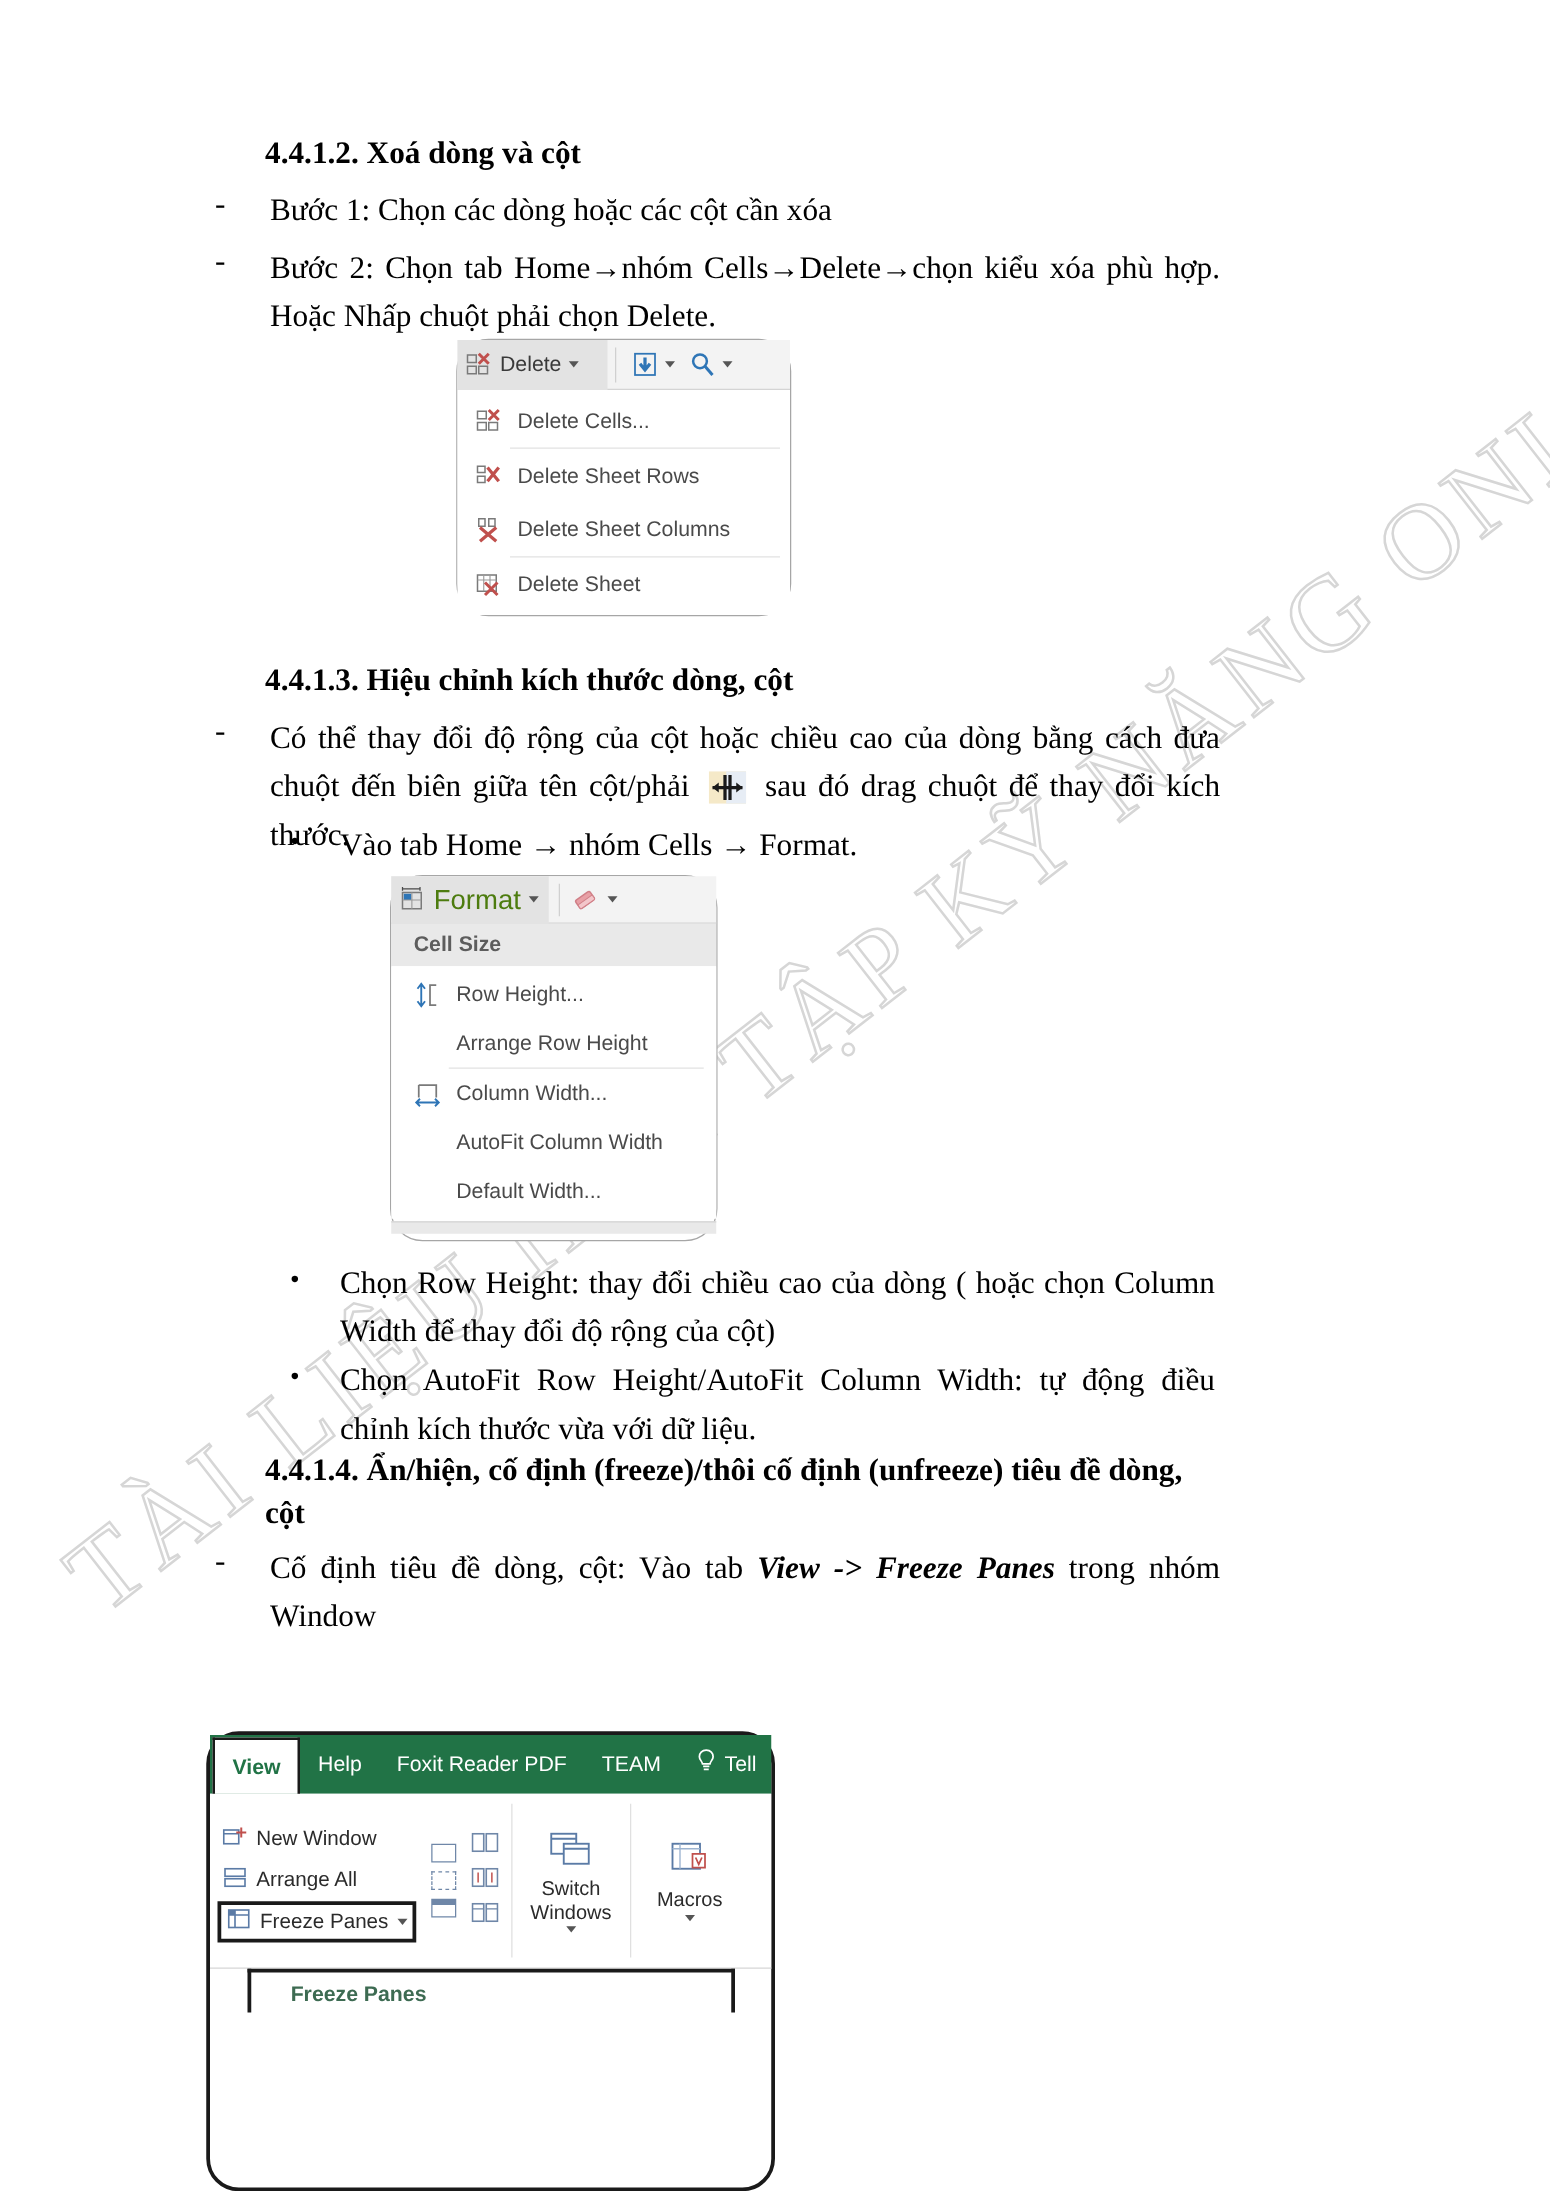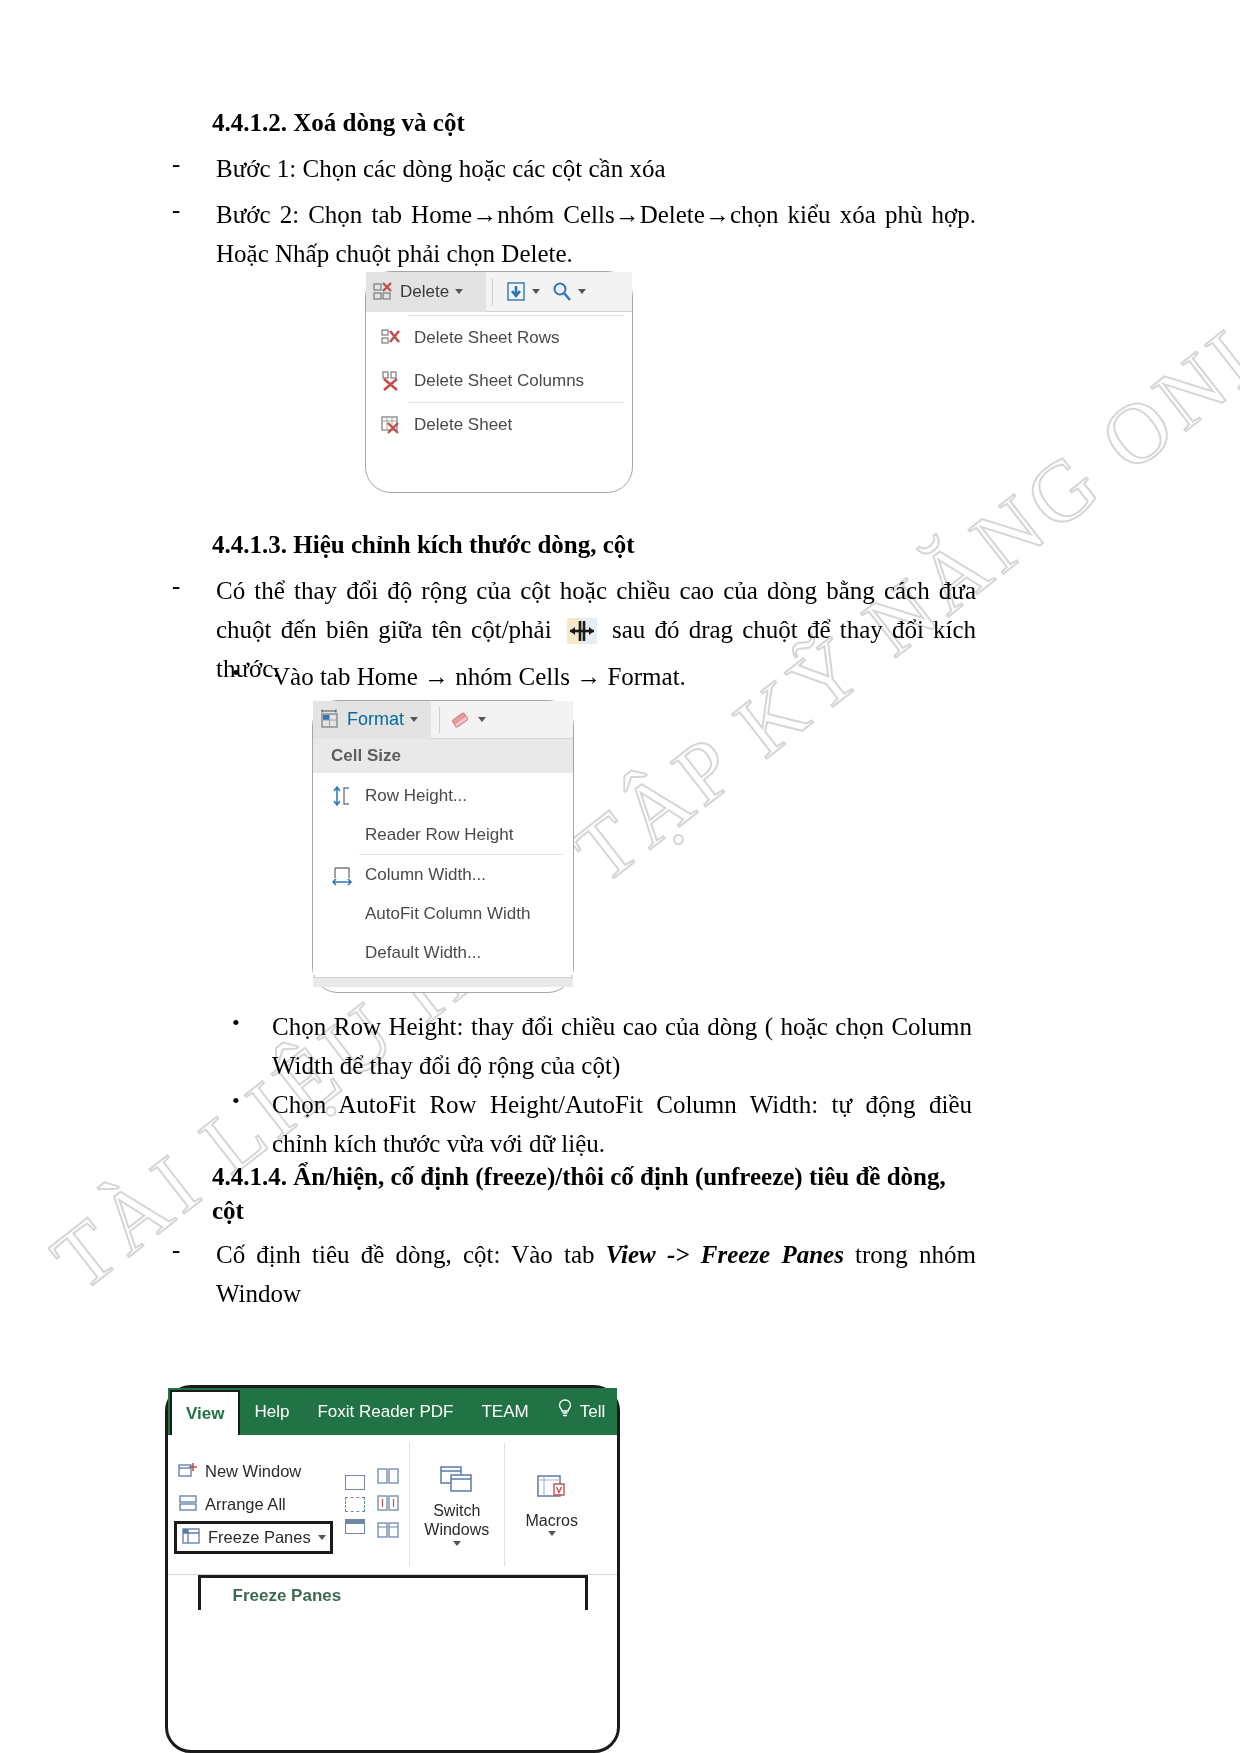--- a/index.html
+++ b/index.html
@@ -116,21 +116,21 @@
   }
   #fig-format .topbar {
     height: 38px; display: flex; align-items: center;
     background: #f3f3f3; border-bottom: 1px solid #d4d4d4;
   }
   #fig-format .btn-format {
     display: flex; align-items: center; gap: 6px;
     height: 38px; padding: 0 8px 0 6px;
     background: #e3e3e3; min-width: 118px;
   }
-  #fig-format .btn-format .lbl { font-size: 18px; color: #0369a1; }
+  #fig-format .btn-format .lbl { font-size: 22px; color: #4d7c0f; }
   #fig-format .sep { width: 1px; height: 26px; background: #d0d0d0; margin: 0 8px; }
   .group-head {
     background: #e9e9e9; height: 34px; display:flex; align-items:center;
     padding-left: 18px; font-size: 17px; color: #5d5d5d; font-weight: 600;
   }
   #fig-format .menu-item { height: 39px; padding-left: 12px; }
   #fig-format .menu-div { margin: 0 10px 0 46px; }
 
   
   #fig-view {
@@ -213,20 +213,31 @@
         <div class="tool">
           <svg width="24" height="24" viewBox="0 0 24 24">
             <circle cx="10" cy="9" r="5.5" fill="none" stroke="#2e75b6" stroke-width="2"></circle>
             <path d="M14 13 L20 20" stroke="#2e75b6" stroke-width="2.4"></path>
           </svg>
           <span class="caret"></span>
         </div>
       </div>
 
       <div class="menu-list">
+        <div class="menu-item">
+          <span class="ico">
+            <svg width="22" height="22" viewBox="0 0 22 22">
+              <rect x="2" y="3" width="7" height="6" fill="none" stroke="#7a7a7a" stroke-width="1.2"></rect>
+              <rect x="2" y="12" width="7" height="6" fill="none" stroke="#7a7a7a" stroke-width="1.2"></rect>
+              <rect x="11" y="12" width="7" height="6" fill="none" stroke="#7a7a7a" stroke-width="1.2"></rect>
+              <path d="M11 2 L19 10 M19 2 L11 10" stroke="#c0504d" stroke-width="2.4" fill="none"></path>
+            </svg>
+          </span>
+          <span class="txt">Delete Cells...</span>
+        </div>
         <div class="menu-div"></div>
 
         <div class="menu-item">
           <span class="ico">
             <svg width="22" height="22" viewBox="0 0 22 22">
               <rect x="2" y="3" width="6" height="5" fill="none" stroke="#7a7a7a" stroke-width="1.2"></rect>
               <rect x="2" y="11" width="6" height="5" fill="none" stroke="#7a7a7a" stroke-width="1.2"></rect>
               <path d="M10 4 L19 15 M19 4 L10 15" stroke="#c0504d" stroke-width="2.6" fill="none"></path>
             </svg>
           </span>
@@ -312,21 +323,21 @@
             <svg width="22" height="22" viewBox="0 0 22 22">
               <path d="M6 3 V19 M3 6 L6 2 L9 6 M3 16 L6 20 L9 16" stroke="#2e75b6" stroke-width="1.5" fill="none"></path>
               <path d="M18 3 H13 V19 H18" stroke="#7a7a7a" stroke-width="1.4" fill="none"></path>
             </svg>
           </span>
           <span class="txt">Row Height...</span>
         </div>
 
         <div class="menu-item">
           <span class="ico"></span>
-          <span class="txt">Reader Row Height</span>
+          <span class="txt">Arrange Row Height</span>
         </div>
         <div class="menu-div"></div>
 
         <div class="menu-item">
           <span class="ico">
             <svg width="22" height="22" viewBox="0 0 22 22">
               <path d="M4 4 H18 V14 M4 4 V14" stroke="#7a7a7a" stroke-width="1.4" fill="none"></path>
               <path d="M3 18 H19 M5 15 L2 18 L5 21 M17 15 L20 18 L17 21" stroke="#2e75b6" stroke-width="1.5" fill="none"></path>
             </svg>
           </span>

